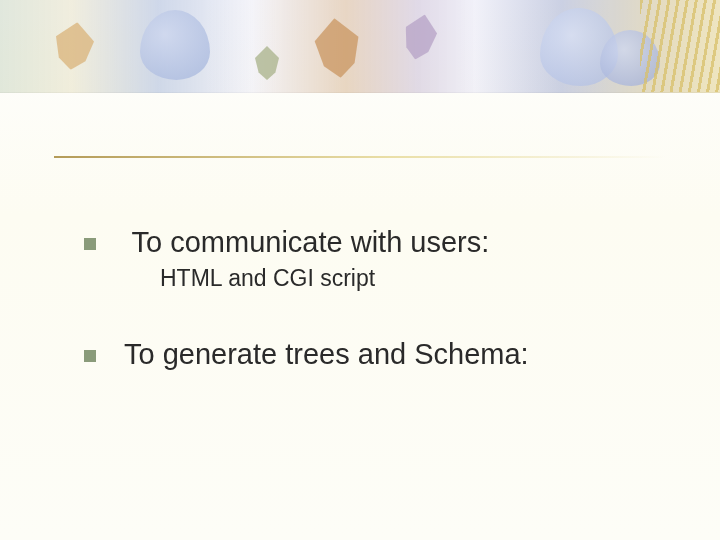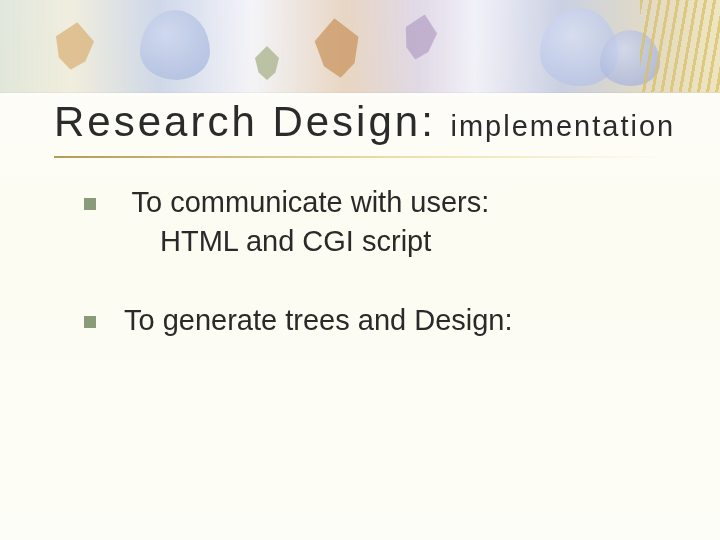--- a/index.html
+++ b/index.html
@@ -70,39 +70,40 @@
   .body {
     position: absolute;
     left: 80px;
     top: 186px;
     right: 50px;
   }
   .item {
     position: relative;
     margin-bottom: 46px;
     padding-left: 44px;
+    margin-top: 40px;
   }
   .bullet {
     position: absolute;
     left: 4px;
     top: 12px;
     width: 12px;
     height: 12px;
     background: #8a9b7a;
     transform: none;
   }
   .line1 {
     font-family: "Trebuchet MS", "Segoe UI", Arial, sans-serif;
     font-size: 29px;
     color: #2a2a2a;
     white-space: pre;
   }
   .line2 {
     font-family: "Trebuchet MS", "Segoe UI", Arial, sans-serif;
-    font-size: 29px;
+    font-size: 23px;
     color: #2a2a2a;
     padding-left: 36px;
     margin-top: 6px;
   }
 </style>
 </head>
 <body>
 
 <div class="slide">
 
@@ -111,35 +112,31 @@
     <div class="petal" style="left:140px; top:10px; width:70px; height:70px; background:radial-gradient(circle at 35% 35%, #cfd8ef, #9fb1da);"></div>
     <div class="petal" style="left:540px; top:8px; width:78px; height:78px; background:radial-gradient(circle at 40% 35%, #d9e1f5, #aab9e0);"></div>
     <div class="petal" style="left:600px; top:30px; width:60px; height:56px; background:radial-gradient(circle at 40% 35%, #cfd8f0, #9aa8d4);"></div>
     <div class="leaf" style="left:50px; top:22px; width:48px; height:48px; background:#d9b37a; clip-path:polygon(50% 0, 90% 35%, 78% 78%, 50% 100%, 22% 78%, 10% 35%); transform:rotate(8deg);"></div>
     <div class="leaf" style="left:310px; top:18px; width:55px; height:60px; background:#c99660; clip-path:polygon(50% 0, 90% 35%, 78% 78%, 50% 100%, 22% 78%, 10% 35%); transform:rotate(-6deg);"></div>
     <div class="leaf" style="left:252px; top:46px; width:30px; height:34px; background:#a8b289; clip-path:polygon(50% 0, 90% 35%, 78% 78%, 50% 100%, 22% 78%, 10% 35%);"></div>
     <div class="leaf" style="left:400px; top:14px; width:40px; height:46px; background:#b5a1c6; clip-path:polygon(50% 0, 90% 35%, 78% 78%, 50% 100%, 22% 78%, 10% 35%); transform:rotate(12deg);"></div>
     <div class="leaf" style="left:640px; top:0px; width:80px; height:92px; background:repeating-linear-gradient(100deg, #d8c06a 0 3px, transparent 3px 9px);"></div>
   </div>
 
-  <div class="title">
-    <span>Research Design:</span>
-    <span class="subtitle">implementation</span>
-  </div>
 
   <div class="rule"></div>
 
   <div class="body">
 
     <div class="item">
       <div class="bullet"></div>
       <div class="line1"> To communicate with users:</div>
       <div class="line2">HTML and CGI script</div>
     </div>
 
     <div class="item">
       <div class="bullet"></div>
-      <div class="line1">To generate trees and Design:</div>
+      <div class="line1">To generate trees and Schema:</div>
     </div>
 
   </div>
 
 </div>
 
 </body></html>

